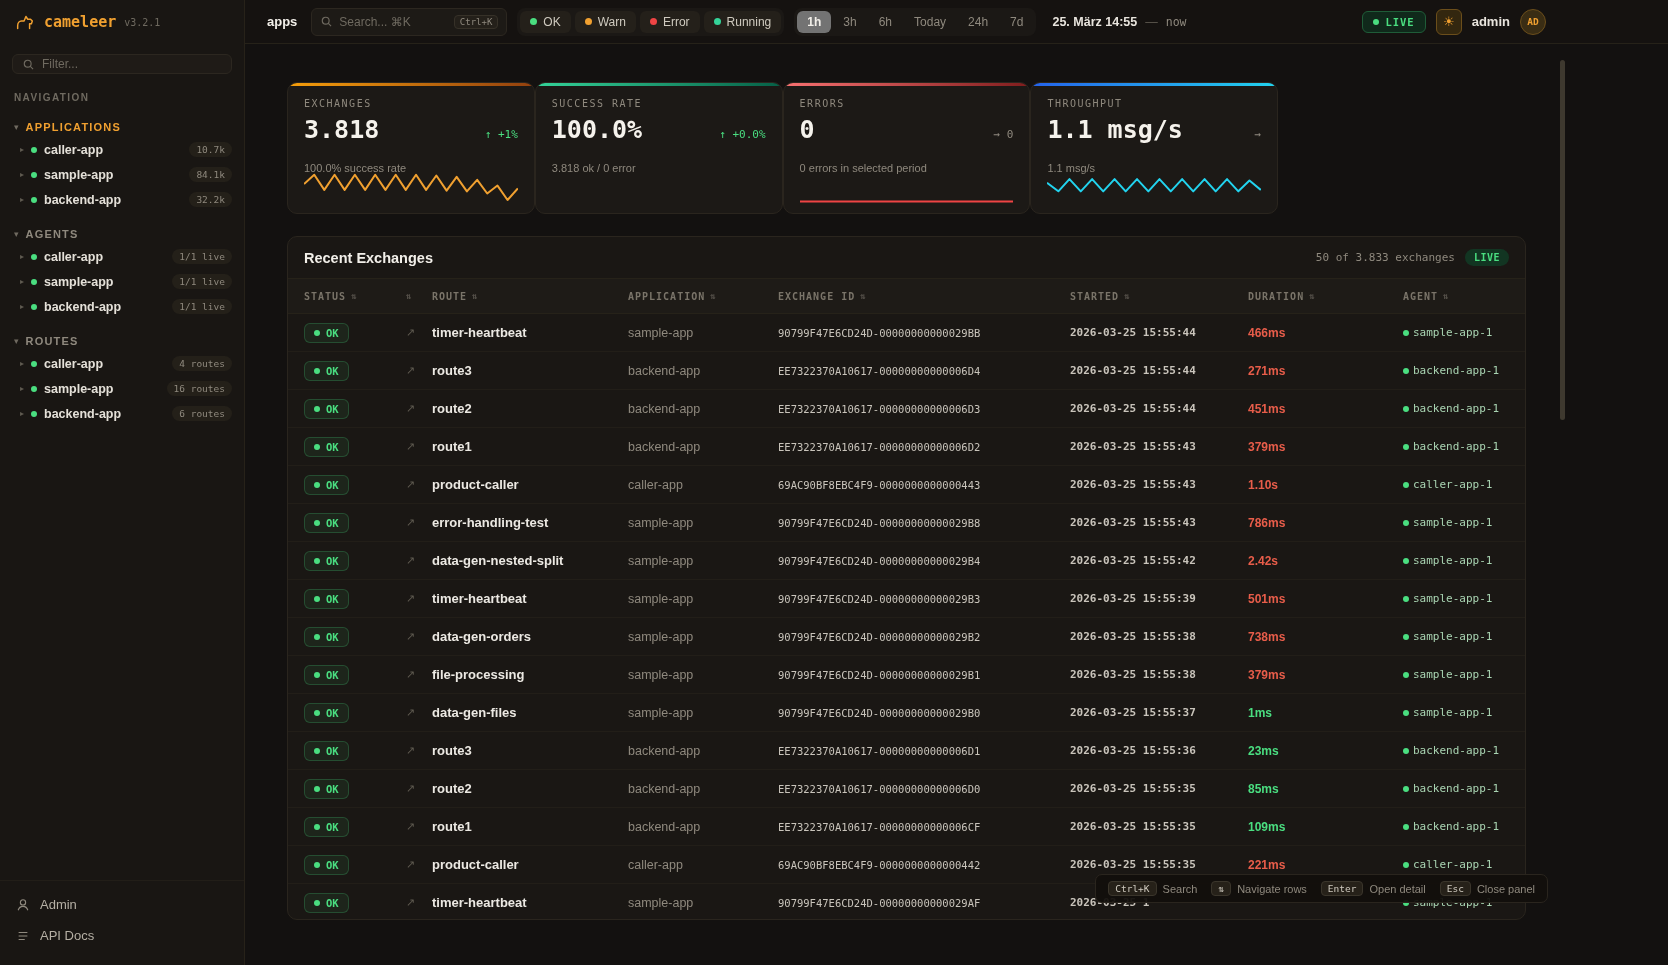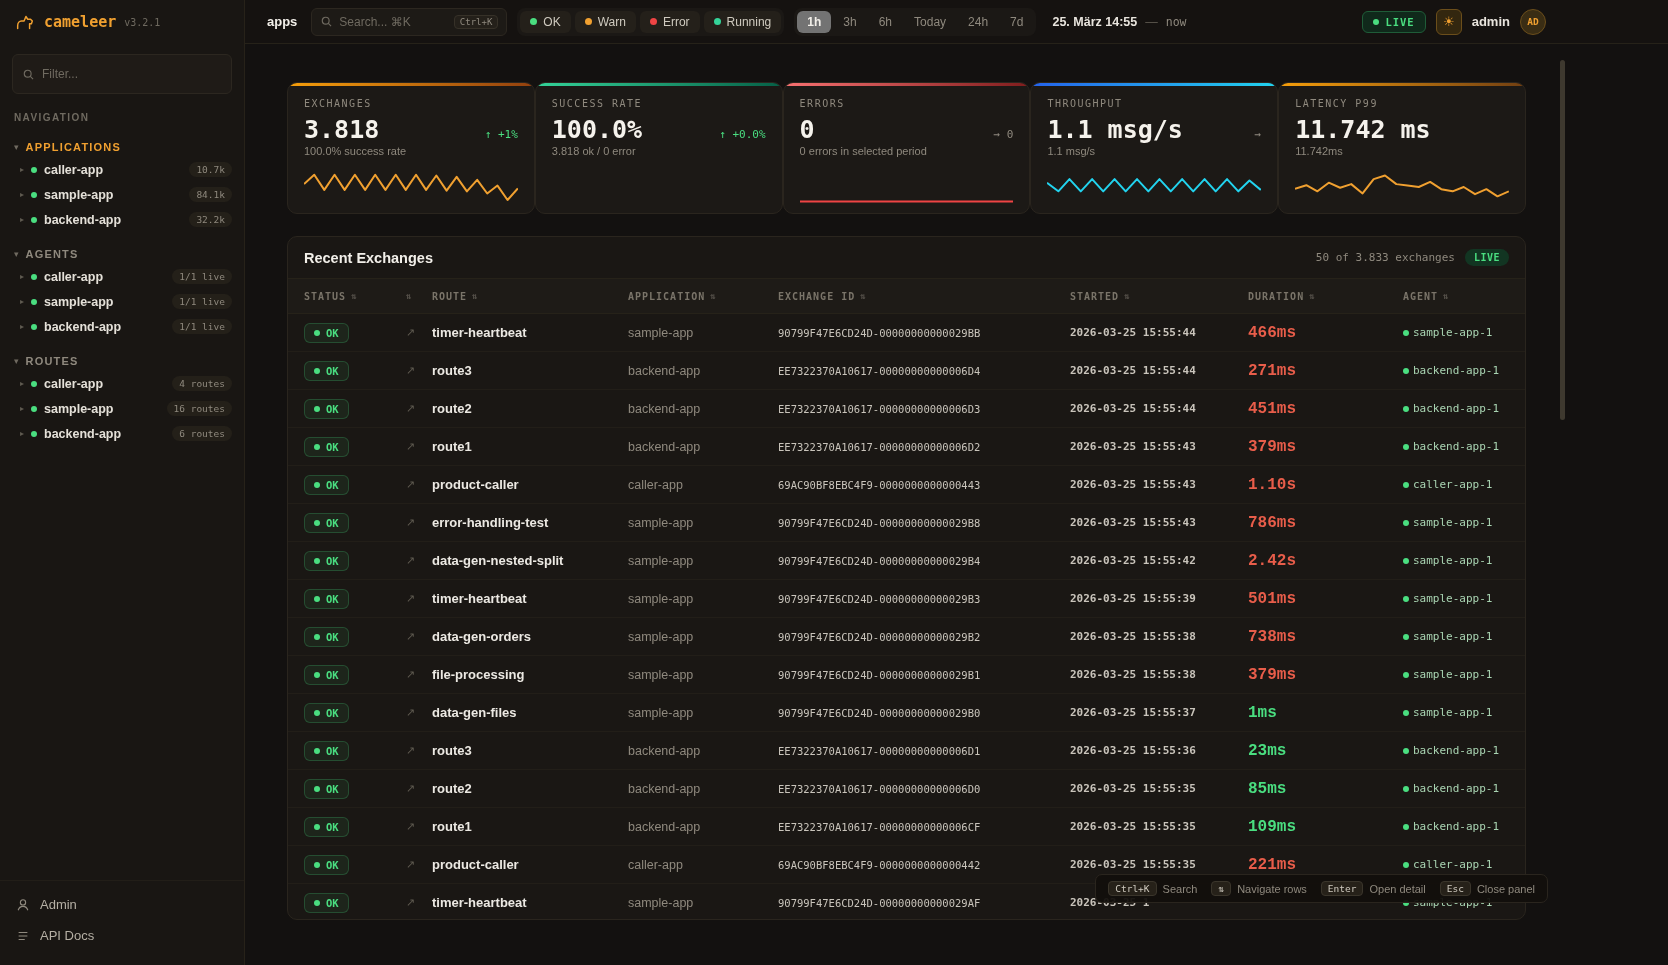--- a/index.html
+++ b/index.html
@@ -10,21 +10,21 @@
     font-family:"Liberation Sans", sans-serif; font-size:13px;
     display:flex; position:relative;
   }
 
   
   .sidebar { width:245px; min-width:245px; background:#191613; border-right:1px solid #272219; display:flex; flex-direction:column; }
   .side-logo { height:44px; display:flex; align-items:center; gap:8px; padding:0 14px; }
   .logo-mark { color:#f0a030; display:flex; }
   .logo-name { font-family:"DejaVu Sans Mono",monospace; font-weight:bold; color:#f0a030; font-size:15px; }
   .logo-ver { font-family:"DejaVu Sans Mono",monospace; font-size:10px; color:#6f6a60; }
-  .side-filter { margin:10px 12px 2px; height:40px; background:#1f1b17; border:1px solid #2c2720; border-radius:6px; display:flex; align-items:center; gap:7px; padding:0 9px; }
+  .side-filter { margin:10px 12px 2px; height:20px; background:#1f1b17; border:1px solid #2c2720; border-radius:6px; display:flex; align-items:center; gap:7px; padding:0 9px; }
   .side-filter input { flex:1; min-width:0; background:none; border:none; outline:none; color:#cfcabf; font-size:12px; font-family:inherit; }
   .side-filter input::placeholder { color:#6f6a60; }
   .s-icon { color:#6f6a60; display:flex; }
   .nav-label { margin:16px 14px 2px; font-size:10px; letter-spacing:1.4px; color:#6f6a60; font-weight:bold; }
   .nav-group { margin-top:12px; }
   .nav-group-head { display:flex; align-items:center; gap:7px; padding:4px 14px; cursor:pointer; }
   .caret { color:#6f6a60; font-size:9px; }
   .nav-group-title { font-size:11px; font-weight:bold; letter-spacing:1.2px; color:#8f897e; }
   .nav-group-head.accent .nav-group-title { color:#f0a030; }
   .nav-item { display:flex; align-items:center; gap:7px; padding:5px 12px 5px 20px; cursor:pointer; }
@@ -65,21 +65,21 @@
   
   .content { flex:1; position:relative; padding:38px 142px 0 42px; overflow:hidden; }
   .cards { display:grid; grid-template-columns:repeat(5,1fr); }
   .card { position:relative; background:#1c1916; border:1px solid #2a251e; border-radius:10px; padding:15px 16px 10px; height:132px; overflow:hidden; }
   .card-grad { position:absolute; top:0; left:0; right:0; height:3px; }
   .card-title { font-family:"DejaVu Sans Mono",monospace; font-size:10px; letter-spacing:1.5px; color:#8f897e; }
   .card-vrow { display:flex; align-items:baseline; justify-content:space-between; margin-top:6px; }
   .card-value { font-family:"DejaVu Sans Mono",monospace; font-weight:bold; font-size:25px; color:#f5f2ec; white-space:nowrap; }
   .card-delta { font-family:"DejaVu Sans Mono",monospace; font-size:11px; white-space:nowrap; }
   .delta-green { color:#4ade80; } .delta-muted { color:#8f897e; }
-  .card-sub { font-size:11px; color:#8f897e; margin-top:1px; white-space:nowrap; }
+  .card-sub { font-size:11px; color:#8f897e; margin-top:18px; white-space:nowrap; }
   .card-spark { position:absolute; left:16px; right:16px; bottom:8px; height:36px; }
 
   .panel { margin-top:22px; background:#1a1714; border:1px solid #2a251e; border-radius:10px; overflow:hidden; height:684px; }
   .panel-head { display:flex; align-items:center; padding:12px 16px; }
   .panel-title { font-size:14.5px; font-weight:bold; color:#f2efe9; }
   .panel-right { margin-left:auto; display:flex; gap:10px; align-items:center; }
   .panel-summary { font-family:"DejaVu Sans Mono",monospace; font-size:11px; color:#8f897e; }
   .live-chip { background:#123522; color:#4ade80; font-family:"DejaVu Sans Mono",monospace; font-size:10px; font-weight:bold; border-radius:9px; padding:3px 9px; letter-spacing:.5px; }
 
   .thead, .trow { display:grid; grid-template-columns:102px 26px 196px 150px 292px 178px 155px 1fr; padding:0 16px; align-items:center; }
@@ -88,21 +88,21 @@
   .sort-icon { font-size:9px; color:#56514a; }
   .trow { height:38px; border-bottom:1px solid #221e18; cursor:pointer; }
   .cell { white-space:nowrap; overflow:hidden; }
   .pill-ok { display:inline-flex; gap:6px; align-items:center; font-family:"DejaVu Sans Mono",monospace; font-size:10.5px; font-weight:bold; color:#4ade80; background:rgba(74,222,128,.07); border:1px solid rgba(74,222,128,.22); border-radius:6px; padding:3px 9px; }
   .pill-dot { width:6px; height:6px; border-radius:50%; background:#4ade80; }
   .open-icon { color:#5f5a50; font-size:11px; }
   .cell-route { font-weight:600; font-size:13px; color:#ece9e3; }
   .cell-app { font-size:12.5px; color:#8f897e; }
   .cell-id { font-family:"DejaVu Sans Mono",monospace; font-size:10.5px; color:#c9c4bb; }
   .cell-start { font-family:"DejaVu Sans Mono",monospace; font-size:11px; font-weight:600; color:#c9c4bb; }
-  .cell-dur { font-family:Liberation Mono, monospace; font-size:16px; font-weight:bold; }
+  .cell-dur { font-family:Liberation Sans, sans-serif; font-size:12px; font-weight:bold; }
   .dur-red { color:#e85d4a; } .dur-green { color:#4ade80; } .dur-none { color:#8f897e; }
   .cell-agent { display:flex; gap:4px; align-items:center; font-family:"DejaVu Sans Mono",monospace; font-size:11px; color:#a9d4b2; }
   .agent-dot { width:6px; height:6px; border-radius:50%; background:#4ade80; flex:none; }
 
   .hints { position:absolute; right:120px; bottom:62px; display:flex; gap:14px; align-items:center; background:rgba(18,15,12,.94); border:1px solid #2a251e; border-radius:7px; padding:6px 12px; }
   .hint { display:flex; gap:6px; align-items:center; }
   .hint-key { font-family:"DejaVu Sans Mono",monospace; font-size:9.5px; color:#cfcabf; background:#262119; border:1px solid #3a352b; border-radius:4px; padding:1px 6px; white-space:nowrap; }
   .hint-label { font-size:11px; color:#8f897e; white-space:nowrap; }
 
   .scroll-thumb { position:absolute; top:60px; right:103px; width:5px; height:360px; background:#3e392f; border-radius:3px; cursor:grab; }
@@ -322,31 +322,20 @@
           <div class="card-title">THROUGHPUT</div>
           <div class="card-vrow">
             <span class="card-value">1.1 msg/s</span>
             <span class="card-delta delta-muted">→</span>
           </div>
           <div class="card-sub">1.1 msg/s</div>
           <div class="card-spark"><svg viewBox="0 0 100 100" preserveAspectRatio="none" width="100%" height="100%">
               <polyline points="0.0,38 5.3,62 10.5,28 15.8,62 21.1,28 26.3,62 31.6,28 36.8,62 42.1,28 47.4,62 52.6,28 57.9,62 63.2,28 68.4,62 73.7,28 78.9,62 84.2,28 89.5,62 94.7,32 100.0,58" fill="none" stroke="#22d3ee" stroke-width="2" vector-effect="non-scaling-stroke" stroke-linejoin="round"></polyline>
             </svg></div>
         </div>
-        <div class="card">
-          <div class="card-grad" style="background: linear-gradient(90deg, rgb(245, 158, 11), rgb(113, 63, 18));"></div>
-          <div class="card-title">LATENCY P99</div>
-          <div class="card-vrow">
-            <span class="card-value">11.742 ms</span>
-          </div>
-          <div class="card-sub">11.742ms</div>
-          <div class="card-spark"><svg viewBox="0 0 100 100" preserveAspectRatio="none" width="100%" height="100%">
-              <polyline points="0.0,55 5.3,45 10.5,62 15.8,38 21.1,52 26.3,42 31.6,68 36.8,28 42.1,18 47.4,42 52.6,46 57.9,50 63.2,36 68.4,56 73.7,62 78.9,50 84.2,70 89.5,56 94.7,76 100.0,62" fill="none" stroke="#f0a030" stroke-width="2" vector-effect="non-scaling-stroke" stroke-linejoin="round"></polyline>
-            </svg></div>
-        </div>
       </div>
 
     <section class="panel">
       <div class="panel-head">
         <span class="panel-title">Recent Exchanges</span>
         <div class="panel-right">
           <span class="panel-summary">50 of 3.833 exchanges</span>
           <span class="live-chip">LIVE</span>
         </div>
       </div>

